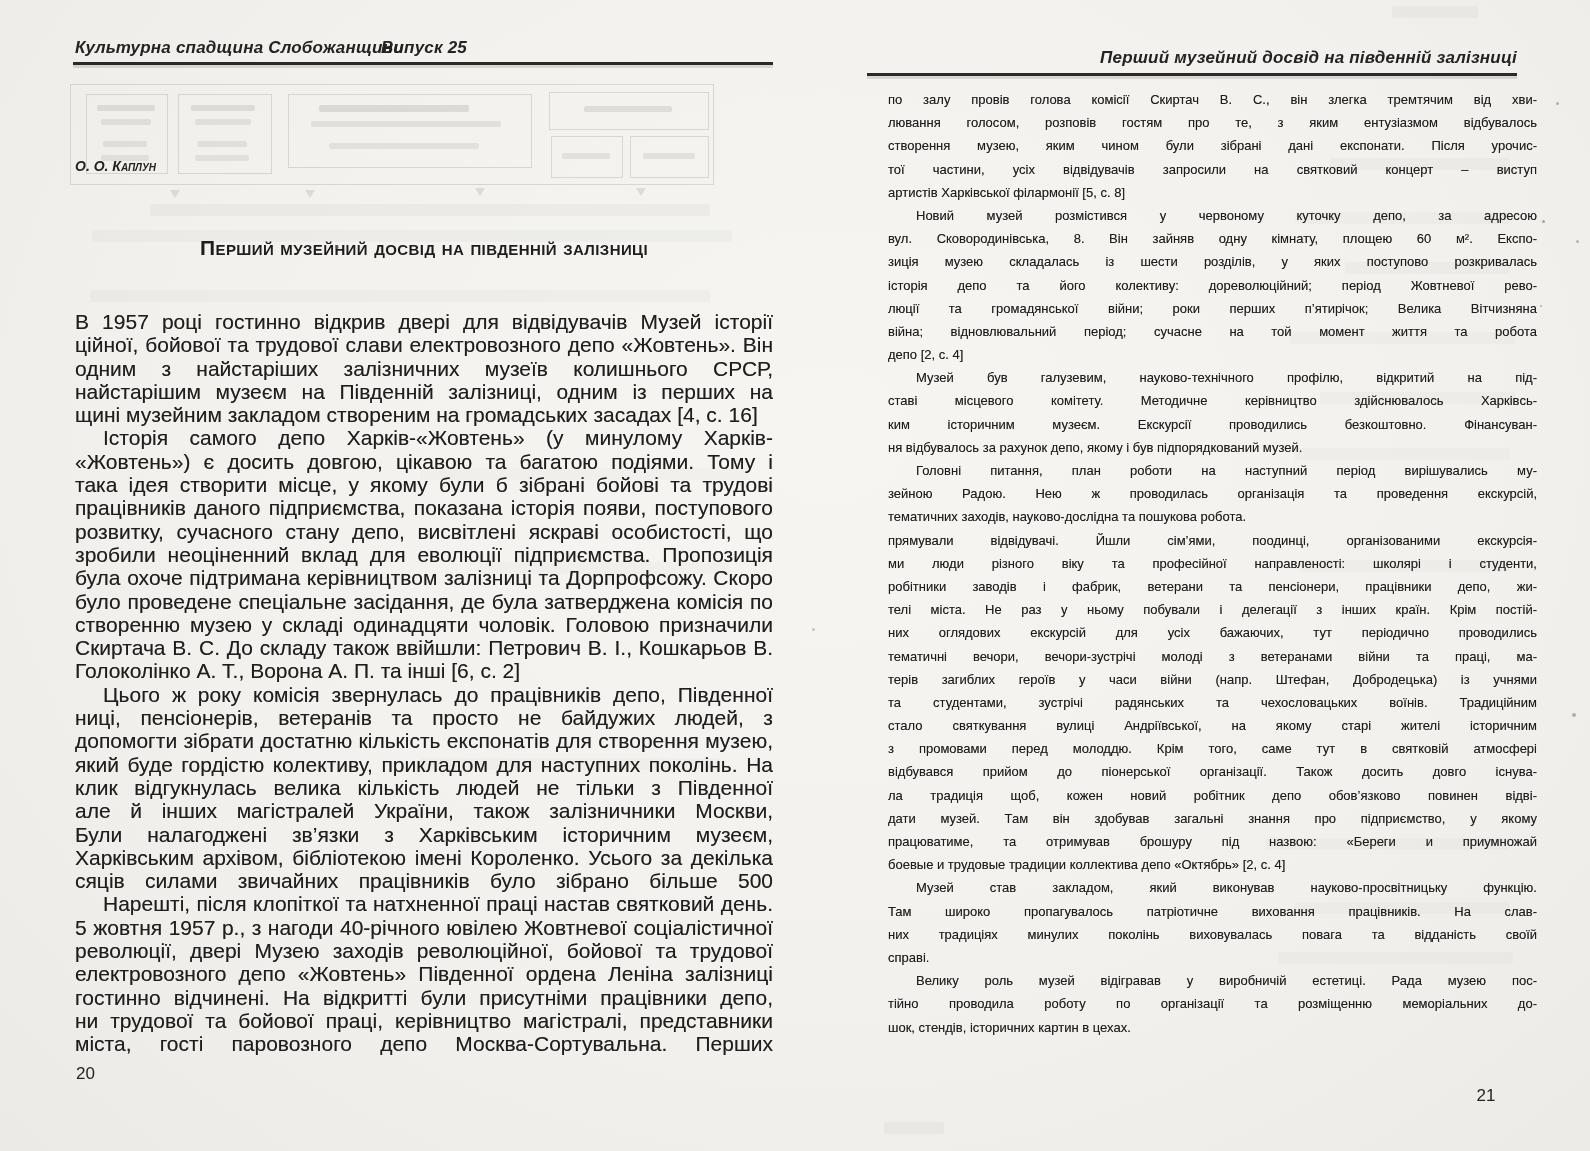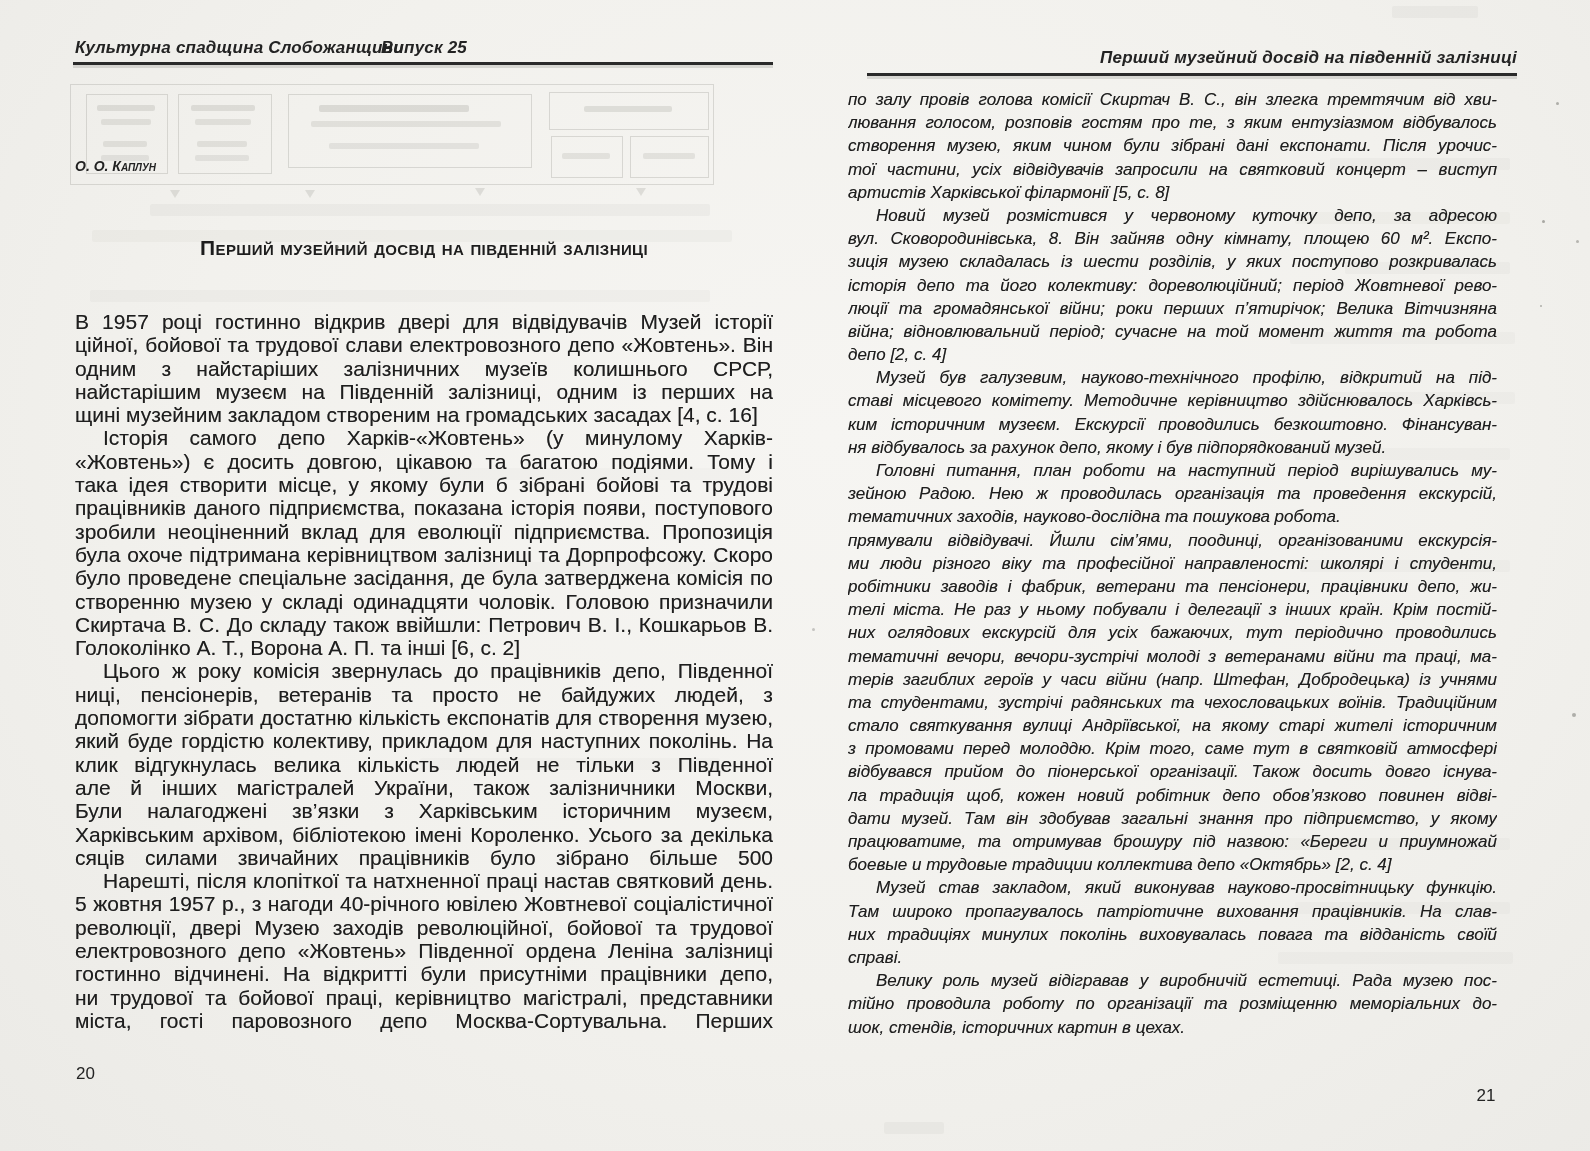--- a/index.html
+++ b/index.html
@@ -35,21 +35,21 @@
     font-size:14px;color:#222;
   }
   .title{
     position:absolute;left:75px;top:236px;width:698px;text-align:center;
     font-weight:bold;font-variant:small-caps;font-size:21px;letter-spacing:.4px;
     color:#1d1d1d;
   }
   
   .body-col{position:absolute;}
   .lp-body{left:75px;top:310px;width:698px;font-size:21px;}
-  .rp-body{left:848px;top:88px;width:649px;font-size:17px;font-style:italic;}
+  .rp-body{left:888px;top:88px;width:649px;font-size:13px;}
   .para{margin:0;padding:0;}
   .line{
     height:23.3px;line-height:23.3px;overflow:hidden;
     text-align:justify;text-align-last:justify;
     white-space:normal;color:#1e1e1e;
     text-shadow:0 0 .4px rgba(35,35,35,.5);
   }
   .rp-body .line{height:23.2px;line-height:23.2px;}
   .line.indent{text-indent:28px;}
   .line.last{text-align-last:left;}
@@ -143,20 +143,21 @@
         <div class="line">ційної, бойової та трудової слави електровозного депо «Жовтень». Він є</div>
         <div class="line">одним з найстаріших залізничних музеїв колишнього СРСР, залишається</div>
         <div class="line">найстарішим музеєм на Південній залізниці, одним із перших на Харків-</div>
         <div class="line last">щині музейним закладом створеним на громадських засадах [4, с. 16]</div>
       </div>
       <div class="para">
         <div class="line indent">Історія самого депо Харків-«Жовтень» (у минулому Харків-Головний, та</div>
         <div class="line">«Жовтень») є досить довгою, цікавою та багатою подіями. Тому і з’явилась</div>
         <div class="line">така ідея створити місце, у якому були б зібрані бойові та трудові традиції</div>
         <div class="line">працівників даного підприємства, показана історія появи, поступового</div>
+        <div class="line">розвитку, сучасного стану депо, висвітлені яскраві особистості, що</div>
         <div class="line">зробили неоціненний вклад для еволюції підприємства. Пропозиція</div>
         <div class="line">була охоче підтримана керівництвом залізниці та Дорпрофсожу. Скоро</div>
         <div class="line">було проведене спеціальне засідання, де була затверджена комісія по</div>
         <div class="line">створенню музею у складі одинадцяти чоловік. Головою призначили</div>
         <div class="line">Скиртача В. С. До складу також ввійшли: Петрович В. І., Кошкарьов В. Л.,</div>
         <div class="line last">Голоколінко А. Т., Ворона А. П. та інші [6, с. 2]</div>
       </div>
       <div class="para">
         <div class="line indent">Цього ж року комісія звернулась до працівників депо, Південної заліз-</div>
         <div class="line">ниці, пенсіонерів, ветеранів та просто не байдужих людей, з проханням</div>

